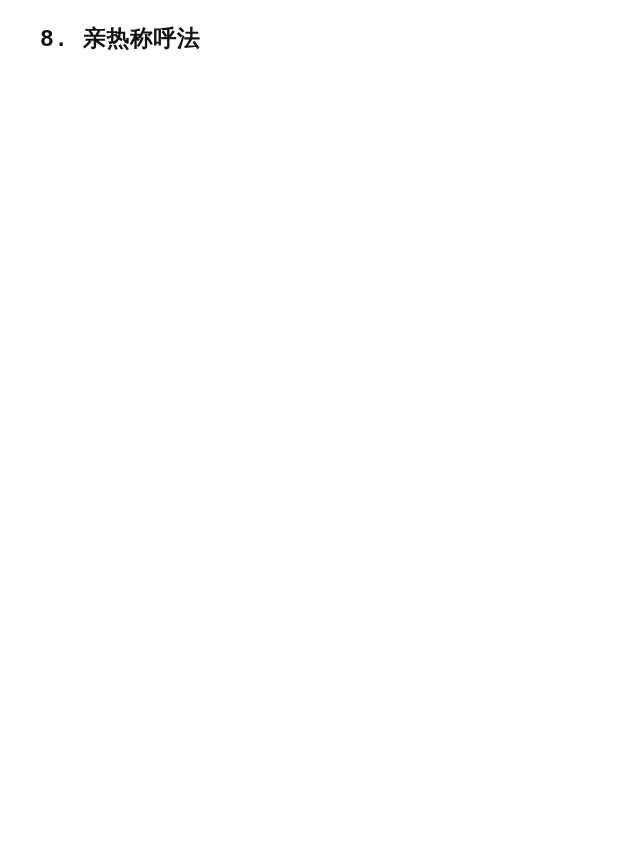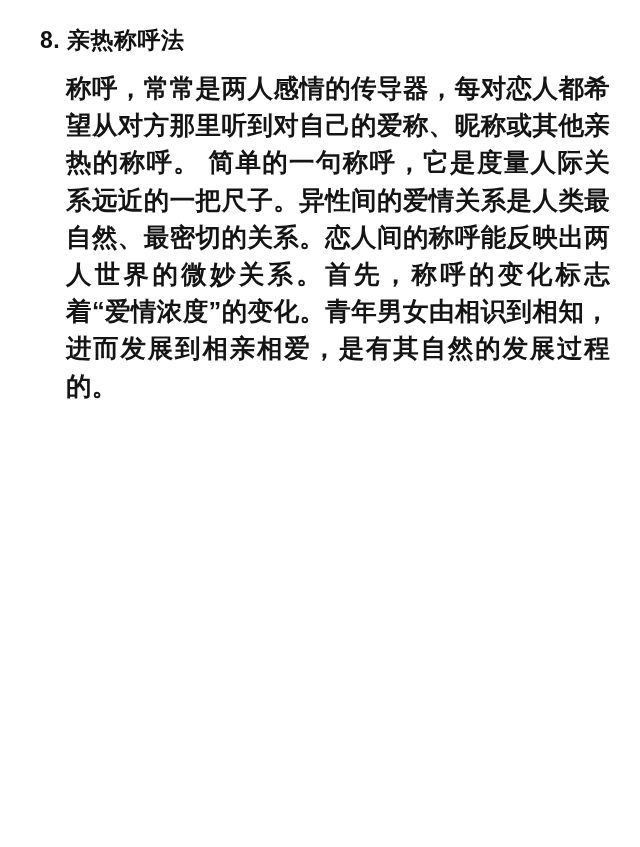--- a/index.html
+++ b/index.html
@@ -22,20 +22,21 @@
     position: relative;
   }
   .heading {
     font-size: 23px;
     font-weight: 700;
     line-height: 1.3;
     letter-spacing: 0.5px;
     margin: 0 0 14px 0;
     color: #111111;
     white-space: nowrap;
+    font-family: Liberation Mono, monospace;
   }
   .para {
     font-size: 25.5px;
     font-weight: 700;
     line-height: 1.46;
     letter-spacing: 0.2px;
     margin: 0 0 6px 0;
     color: #141414;
     text-align: justify;
     text-justify: inter-ideograph;
@@ -45,14 +46,13 @@
   }
   .para + .para {
     margin-top: 14px;
   }
 </style>
 </head>
 <body>
 
 <div class="page">
   <h1 class="heading">8. 亲热称呼法</h1>
-  <p class="para">称呼，常常是两人感情的传导器，每对恋人都希望从对方那里听到对自己的爱称、昵称或其他亲热的称呼。 简单的一句称呼，它是度量人际关系远近的一把尺子。异性间的爱情关系是人类最自然、最密切的关系。恋人间的称呼能反映出两人世界的微妙关系。首先，称呼的变化标志着“爱情浓度”的变化。青年男女由相识到相知，进而发展到相亲相爱，是有其自然的发展过程的。</p>
 </div>
 
 </body></html>

